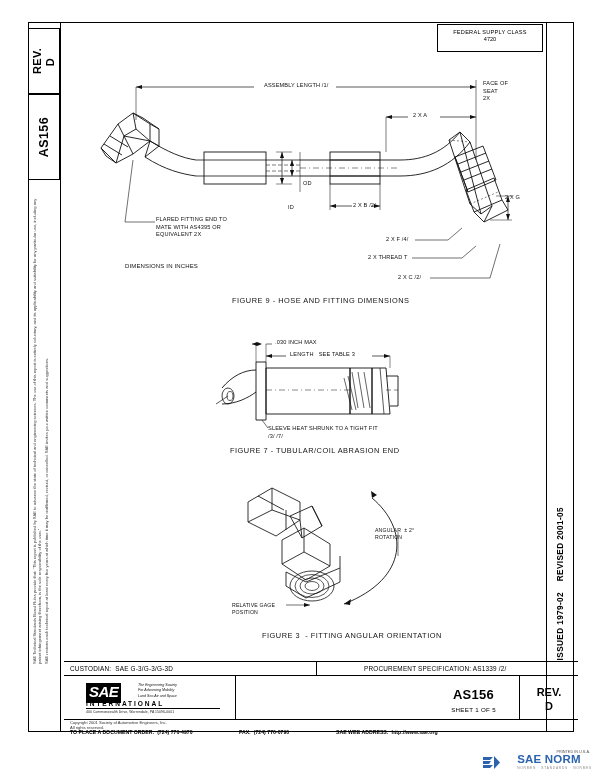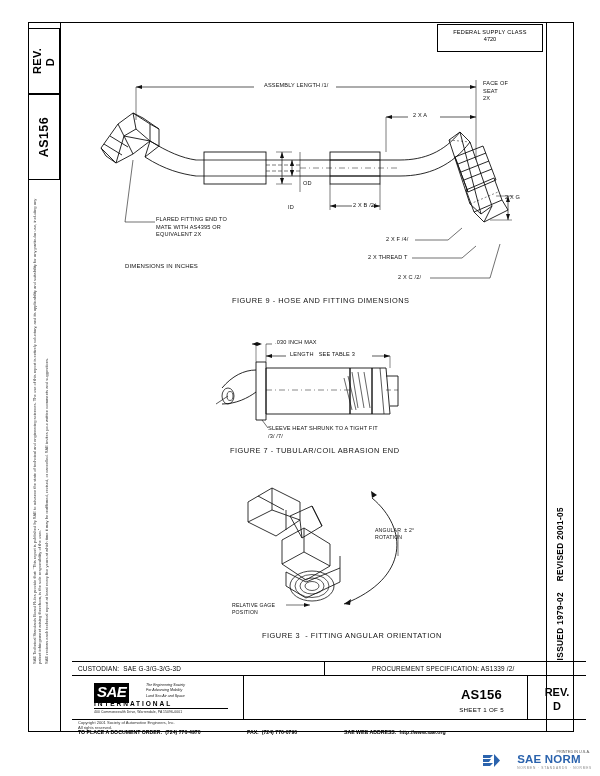--- a/index.html
+++ b/index.html
@@ -160,21 +160,21 @@
     position: absolute;
     font-size: 7.4px;
     letter-spacing: .5px;
     color: #111;
     white-space: pre;
   }
 
   
   .tb {
     position: absolute;
-    left: 72px;
+    left: 64px;
     top: 661px;
     width: 514px;
     height: 52px;
     border-top: 1.4px solid #000;
     box-sizing: border-box;
   }
   .tb-row1 {
     position: absolute;
     left: 0; top: 0;
     width: 514px; height: 14px;
@@ -345,21 +345,21 @@
   }
   .cp-fax { position: absolute; left: 175px; top: 9px; font-size: 5.2px; font-weight: bold; white-space: pre;}
   .cp-web { position: absolute; left: 272px; top: 9px; font-size: 5.2px; font-weight: bold; white-space: pre;}
 
   
   .wm {
     position: absolute;
     right: 8px;
     bottom: 6px;
     display: flex;
-    align-items: flex-start;
+    align-items: flex-end;
     gap: 16px;
   }
   .wm-logo {
     width: 19px; height: 15px;
     position: relative;
   }
   .wm-txt {
     font-size: 11.5px;
     font-weight: bold;
     color: #2b63ad;

